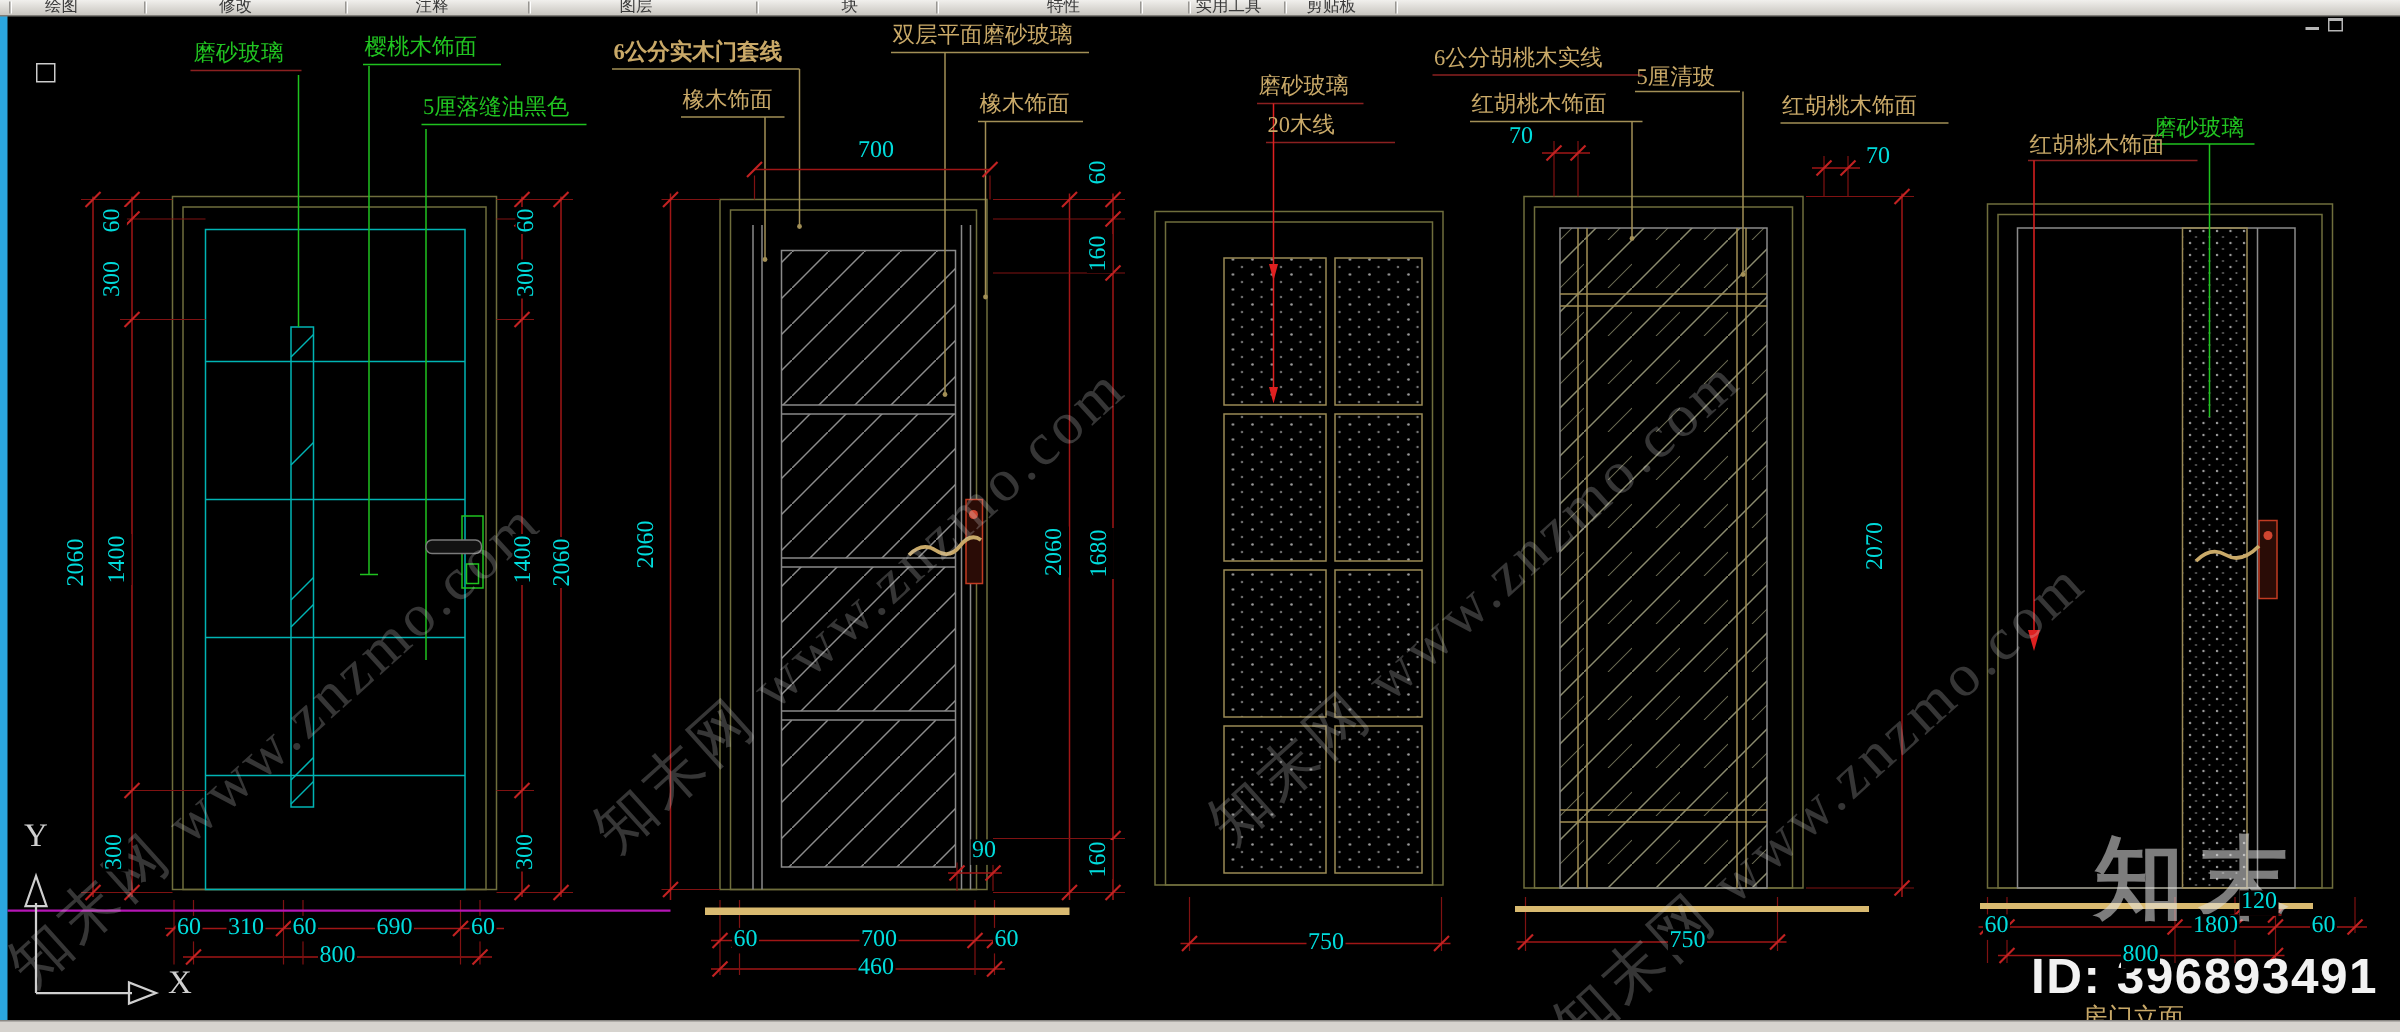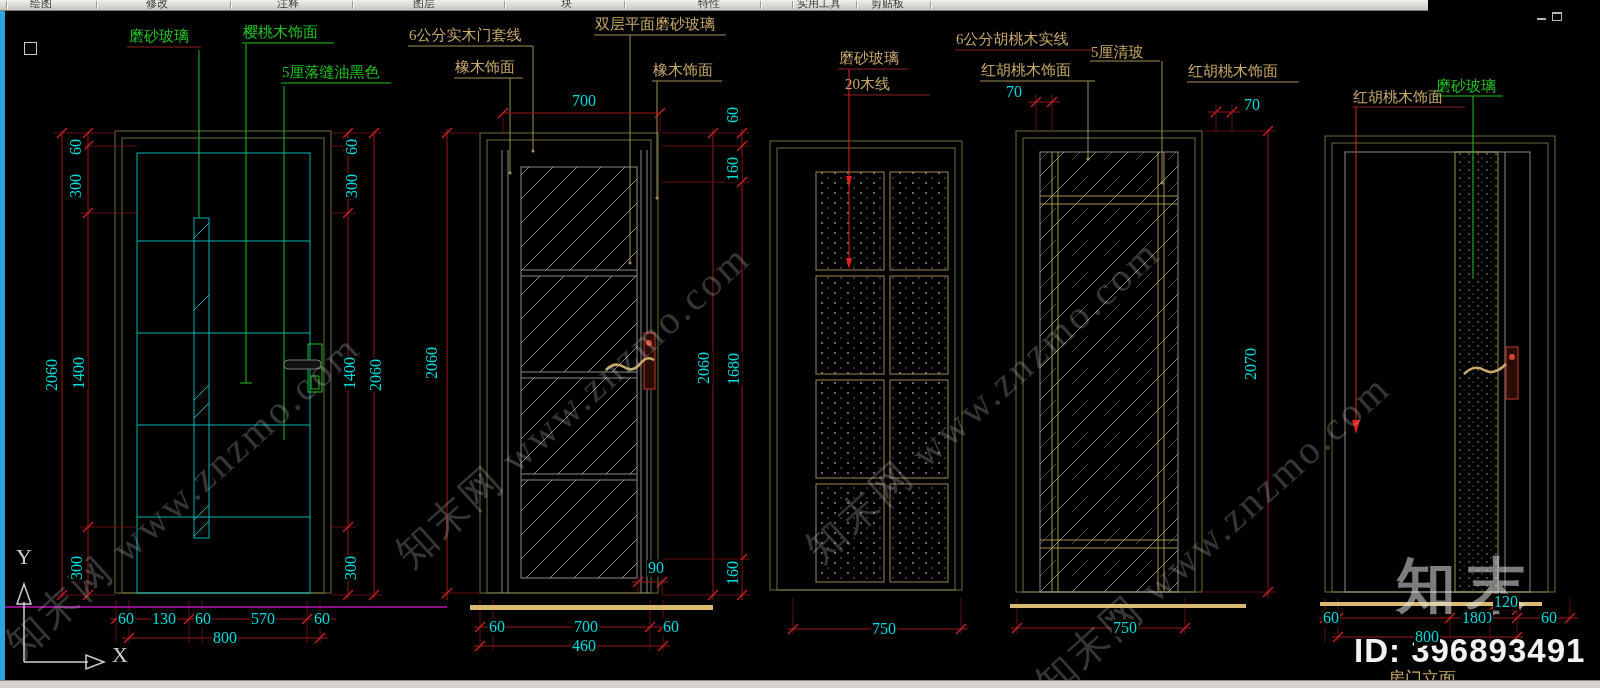--- a/index.html
+++ b/index.html
@@ -1,21 +1,21 @@
 <!DOCTYPE html>
 <html><head>
 <meta charset="utf-8">
 <style>
   html,body{margin:0;padding:0;background:#000;}
   body{width:1600px;height:688px;position:relative;overflow:hidden;
        font-family:"Liberation Sans",sans-serif;}
   
-  .menubar{position:absolute;top:0;left:0;width:1400px;height:10px;
+  .menubar{position:absolute;top:0;left:0;width:1600px;height:10px;
     background:linear-gradient(#f1f0ed,#c8c5bf);border-bottom:1px solid #7e7c77;
-    overflow:hidden;z-index:30;padding-left:28px;}
+    overflow:hidden;z-index:30;}
   .menu-item{position:absolute;top:-4px;font-size:11px;color:#3a3a3a;white-space:nowrap;}
   .msep{position:absolute;top:1px;height:8px;width:1px;background:#989692;box-shadow:1px 0 0 #ffffff;}
   .bottombar{position:absolute;left:0;bottom:0;width:1600px;height:7px;
     background:#d6d3ce;border-top:1px solid #8a8884;z-index:30;}
   .bluestrip{position:absolute;left:0;top:10px;width:5px;height:671px;background:#2ba6df;z-index:25;}
   .canvas-marker{position:absolute;left:24px;top:42px;width:11px;height:11px;
     border:1px solid #cccccc;z-index:5;}
   .winbtns{position:absolute;top:12px;right:38px;z-index:26;display:flex;gap:6px;align-items:flex-end;}
   .btn-min{width:9px;height:2px;background:#b5b5b5;margin-bottom:1px;}
   .btn-restore{width:8px;height:6px;border:1px solid #b5b5b5;border-top-width:2px;}
@@ -416,21 +416,21 @@
 <div class="idtag">ID: 396893491</div>
 <div class="footer-label">房门立面</div>
 
 <span class="ucs-lbl" style="left:16px;top:544px">Y</span>
 <span class="ucs-lbl" style="left:112px;top:642px">X</span>
 
 <div id="anno-layer">
     <span class="lbl green" style="left: 129px; top: 28px;">磨砂玻璃</span>
     <span class="lbl green" style="left: 243px; top: 24px;">樱桃木饰面</span>
     <span class="lbl green" style="left: 282px; top: 64px;">5厘落缝油黑色</span>
-    <span class="lbl tan" style="left: 409px; top: 27px;">6公分实木门套线</span>
+    <span class="lbl tan" style="left: 409px; top: 27px; font-weight: bold;">6公分实木门套线</span>
     <span class="lbl tan" style="left: 455px; top: 59px;">橡木饰面</span>
     <span class="lbl tan" style="left: 595px; top: 16px;">双层平面磨砂玻璃</span>
     <span class="lbl tan" style="left: 653px; top: 62px;">橡木饰面</span>
     <span class="lbl tan" style="left: 839px; top: 50px;">磨砂玻璃</span>
     <span class="lbl tan" style="left: 845px; top: 76px;">20木线</span>
     <span class="lbl tan" style="left: 956px; top: 31px; font-family: Liberation Serif, serif;">6公分胡桃木实线</span>
     <span class="lbl tan" style="left: 981px; top: 62px;">红胡桃木饰面</span>
     <span class="lbl tan" style="left: 1091px; top: 44px;">5厘清玻</span>
     <span class="lbl tan" style="left: 1188px; top: 63px;">红胡桃木饰面</span>
     <span class="lbl tan" style="left: 1353px; top: 89px;">红胡桃木饰面</span>
@@ -439,23 +439,23 @@
     <span class="dim rot" style="left: 76px; top: 186px;">300</span>
     <span class="dim rot" style="left: 79px; top: 373px;">1400</span>
     <span class="dim rot" style="left: 52px; top: 375px;">2060</span>
     <span class="dim rot" style="left: 77px; top: 568px;">300</span>
     <span class="dim rot" style="left: 352px; top: 147px;">60</span>
     <span class="dim rot" style="left: 352px; top: 186px;">300</span>
     <span class="dim rot" style="left: 350px; top: 373px;">1400</span>
     <span class="dim rot" style="left: 376px; top: 375px;">2060</span>
     <span class="dim rot" style="left: 351px; top: 568px;">300</span>
     <span class="dim" style="left: 126px; top: 619px;">60</span>
-    <span class="dim" style="left: 164px; top: 619px;">130</span>
+    <span class="dim" style="left: 164px; top: 619px;">310</span>
     <span class="dim" style="left: 203px; top: 619px;">60</span>
-    <span class="dim" style="left: 263px; top: 619px;">570</span>
+    <span class="dim" style="left: 263px; top: 619px;">690</span>
     <span class="dim" style="left: 322px; top: 619px;">60</span>
     <span class="dim" style="left: 225px; top: 638px;">800</span>
     <span class="dim" style="left: 584px; top: 101px;">700</span>
     <span class="dim rot" style="left: 432px; top: 363px;">2060</span>
     <span class="dim rot" style="left: 733px; top: 115px;">60</span>
     <span class="dim rot" style="left: 733px; top: 169px;">160</span>
     <span class="dim rot" style="left: 704px; top: 368px;">2060</span>
     <span class="dim rot" style="left: 734px; top: 369px;">1680</span>
     <span class="dim rot" style="left: 733px; top: 573px;">160</span>
     <span class="dim" style="left: 656px; top: 568px;">90</span>

